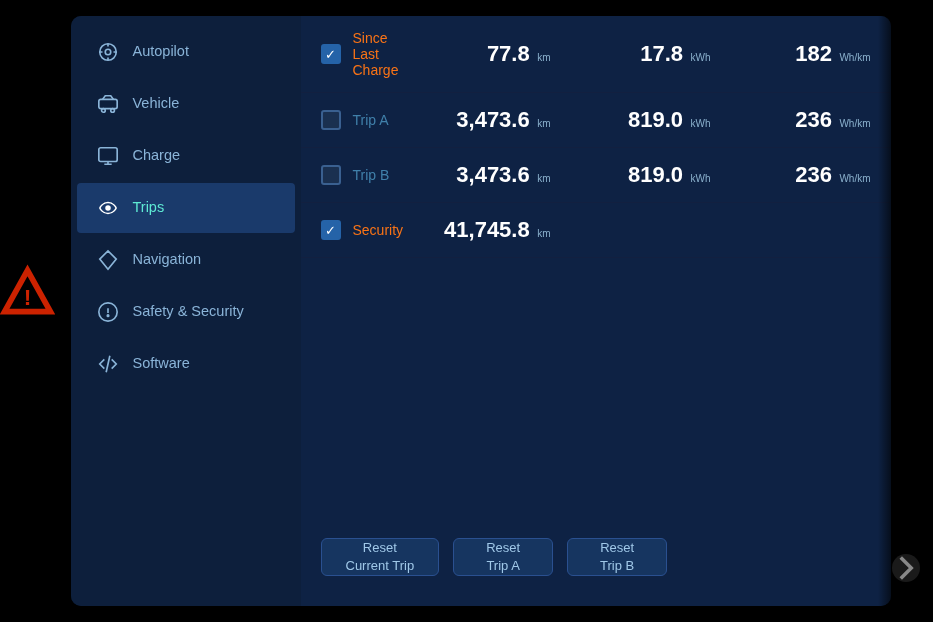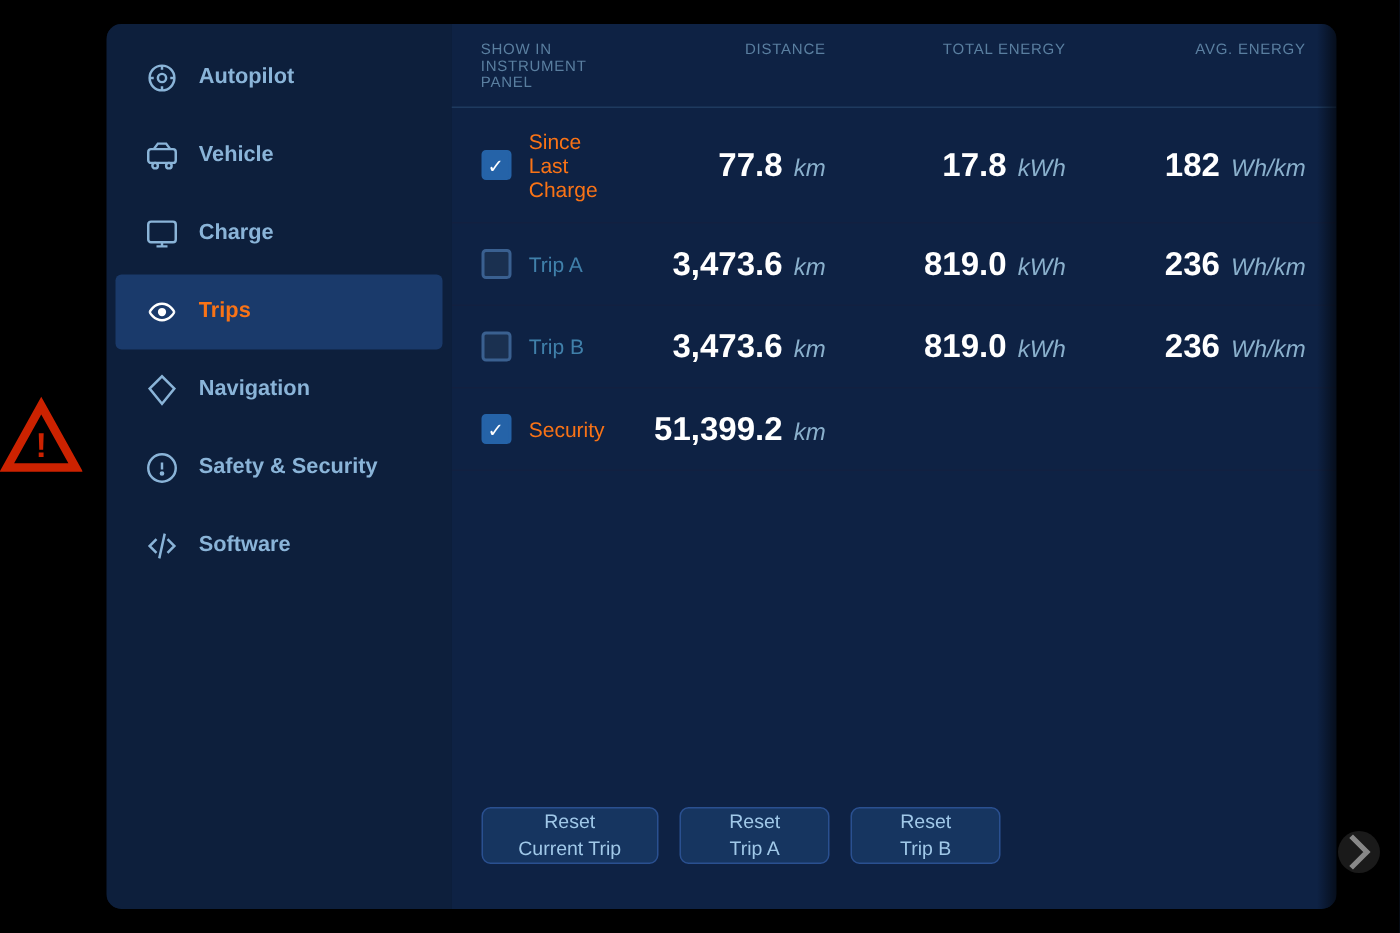--- a/index.html
+++ b/index.html
@@ -35,29 +35,29 @@
     }
 
     .sidebar-item {
       display: flex;
       align-items: center;
       gap: 14px;
       padding: 14px 20px;
       cursor: pointer;
       color: #8ab4d8;
       font-size: 15px;
-      font-weight: 700;
+      font-weight: 400;
       border-radius: 4px;
       margin: 1px 6px;
       transition: background 0.15s;
     }
 
     .sidebar-item.active {
       background: #1a3a6b;
-      color: #f97316;
+      color: #5eead4;
     }
 
     .sidebar-item .icon {
       width: 22px;
       height: 22px;
       display: flex;
       align-items: center;
       justify-content: center;
       flex-shrink: 0;
     }
@@ -165,24 +165,23 @@
       font-size: 22px;
       font-weight: 700;
       color: #fff;
     }
 
     .value-number.large {
       font-size: 22px;
     }
 
     .value-unit {
-      font-size: 16px;
+      font-size: 10px;
       color: #8ab0cc;
       margin-left: 3px;
-      font-style: italic;
     }
 
     
     .buttons-area {
       padding: 30px 20px;
       display: flex;
       gap: 14px;
       align-items: center;
     }
 
@@ -308,26 +307,20 @@
             <polyline points="16,17 21,12 16,7"></polyline>
             <line x1="14" y1="3" x2="10" y2="21"></line>
           </svg>
         </span>
         <span class="label">Software</span>
       </div>
     </div>
 
     <div class="main-content">
 
-      <div class="table-header">
-        <div class="col-label">SHOW IN INSTRUMENT PANEL</div>
-        <div class="col-label">DISTANCE</div>
-        <div class="col-label">TOTAL ENERGY</div>
-        <div class="col-label">AVG. ENERGY</div>
-      </div>
 
       <div class="table-body">
 
         <div class="table-row">
           <div class="row-label-cell">
             <div class="checkbox checked">
               <span class="checkmark">✓</span>
             </div>
             <span class="row-name">Since Last Charge</span>
           </div>
@@ -384,21 +377,21 @@
         </div>
 
         <div class="table-row">
           <div class="row-label-cell">
             <div class="checkbox checked">
               <span class="checkmark">✓</span>
             </div>
             <span class="row-name">Security</span>
           </div>
           <div class="value-cell">
-            <span class="value-number">51,399.2</span>
+            <span class="value-number">41,745.8</span>
             <span class="value-unit">km</span>
           </div>
           <div class="value-cell"></div>
           <div class="value-cell"></div>
         </div>
 
       </div>
 
       <div class="buttons-area">
         <button class="reset-btn">

